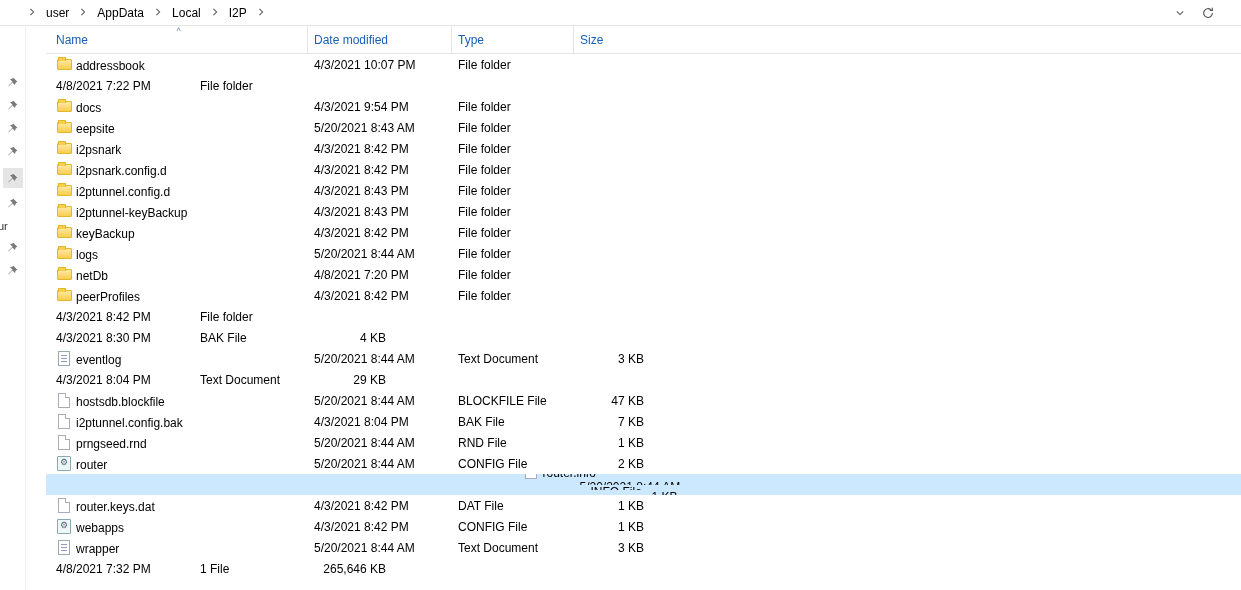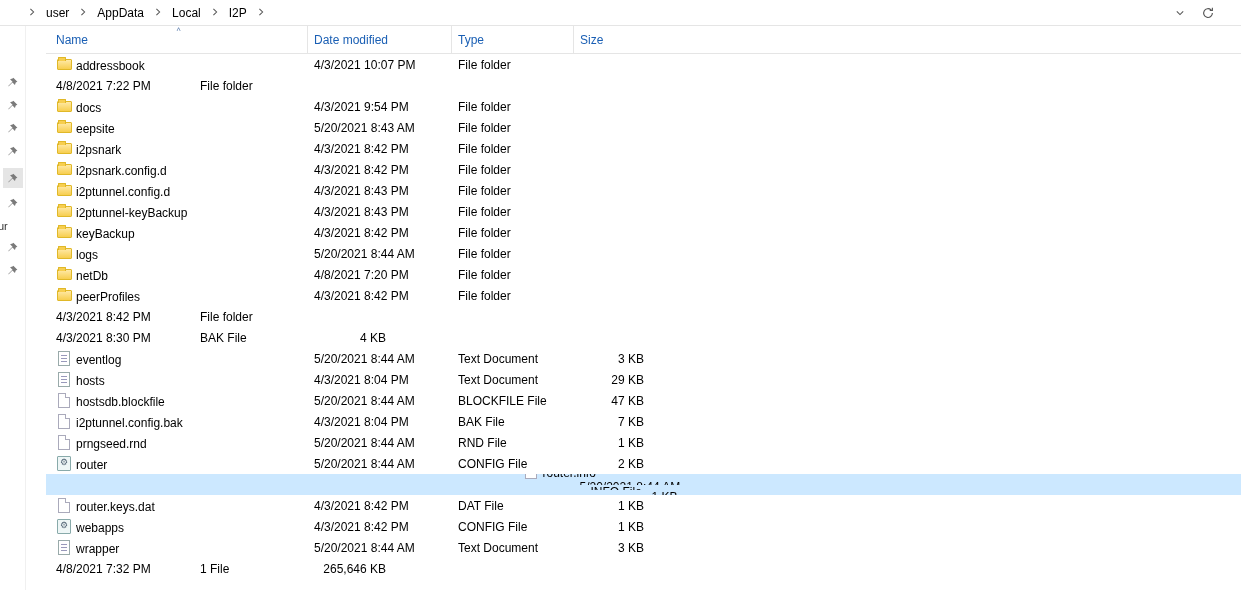--- a/index.html
+++ b/index.html
@@ -293,26 +293,20 @@
             <span class="icon">
               <span class="ic-text"></span>
             </span>
             <span>eventlog</span>
           </div>
           <div class="cell cell-date">5/20/2021 8:44 AM</div>
           <div class="cell cell-type">Text Document</div>
           <div class="cell cell-size">3 KB</div>
         </div>
         <div class="row">
-          <div class="cell cell-name">
-            <span class="icon">
-              <span class="ic-text"></span>
-            </span>
-            <span>hosts</span>
-          </div>
           <div class="cell cell-date">4/3/2021 8:04 PM</div>
           <div class="cell cell-type">Text Document</div>
           <div class="cell cell-size">29 KB</div>
         </div>
         <div class="row">
           <div class="cell cell-name">
             <span class="icon">
               <span class="ic-file"></span>
             </span>
             <span>hostsdb.blockfile</span>

